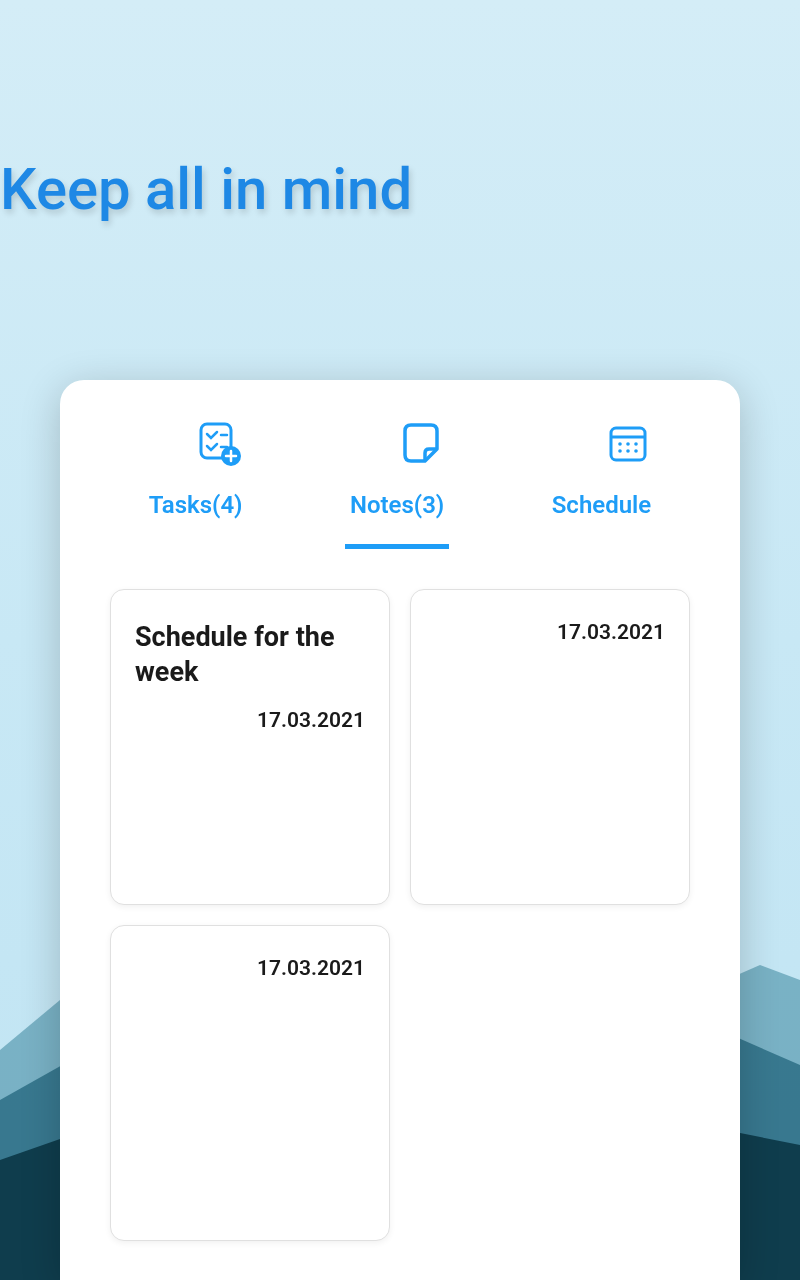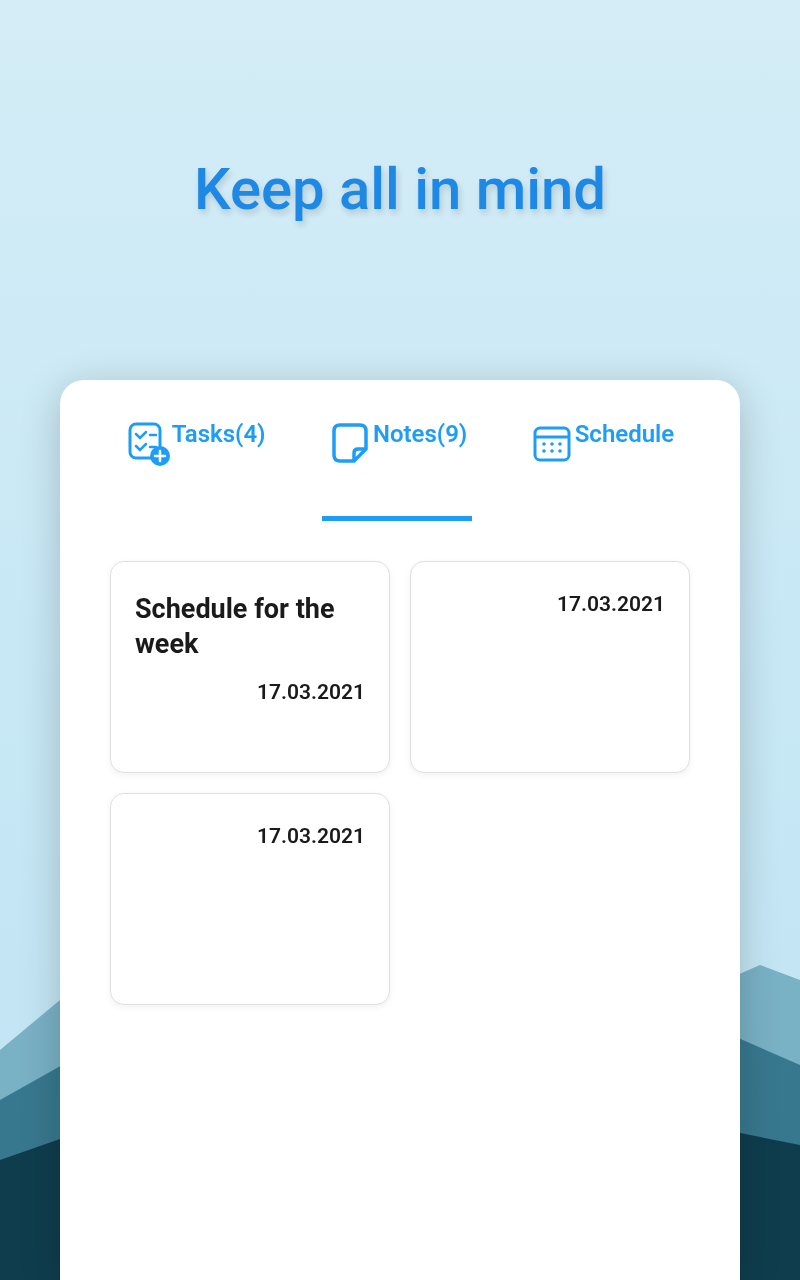--- a/index.html
+++ b/index.html
@@ -27,21 +27,21 @@
       position: absolute;
       bottom: 0;
       width: 100%;
       height: 100%;
     }
     .headline {
       position: absolute;
       top: 155px;
       left: 0;
       width: 100%;
-      text-align: center;
+      text-align: left;
       font-size: 58px;
       font-weight: 500;
       color: #1e88e5;
       text-shadow: 2px 4px 6px rgba(0,0,0,0.15);
     }
     .app-card {
       position: absolute;
       top: 380px;
       left: 60px;
       right: 60px;
@@ -52,22 +52,22 @@
       padding: 40px 35px;
     }
     .tabs {
       display: flex;
       justify-content: space-around;
       align-items: flex-start;
       margin-bottom: 50px;
     }
     .tab {
       display: flex;
-      flex-direction: row;
-      align-items: flex-start;
+      flex-direction: column;
+      align-items: flex-end;
       cursor: pointer;
       position: relative;
       padding-bottom: 20px;
     }
     .tab-icon {
       width: 46px;
       height: 46px;
       display: flex;
       align-items: center;
       justify-content: center;
@@ -91,21 +91,21 @@
       display: grid;
       grid-template-columns: 1fr 1fr;
       gap: 20px;
       padding: 0 15px;
     }
     .note-card {
       background: #ffffff;
       border: 1px solid #e0e0e0;
       border-radius: 14px;
       padding: 30px 24px;
-      height: 212px;
+      height: 316px;
       box-shadow: 0 2px 6px rgba(0,0,0,0.06);
       cursor: pointer;
     }
     .note-title {
       font-size: 27px;
       font-weight: 700;
       color: #1a1a1a;
       margin-bottom: 18px;
       line-height: 1.3;
     }
@@ -148,21 +148,21 @@
       <div class="tab-label">Tasks(4)</div>
     </div>
 
     <div class="tab active">
       <div class="tab-icon">
         <svg width="44" height="44" viewBox="0 0 44 44" fill="none">
           <path d="M 6 10 Q 6 4 12 4 L 32 4 Q 38 4 38 10 L 38 28 L 26 40 L 12 40 Q 6 40 6 34 Z" stroke="#1e9df7" stroke-width="3.5" fill="none" stroke-linejoin="round"></path>
           <path d="M 26 40 L 26 32 Q 26 28 30 28 L 38 28" stroke="#1e9df7" stroke-width="3.5" fill="none" stroke-linejoin="round"></path>
         </svg>
       </div>
-      <div class="tab-label">Notes(9)</div>
+      <div class="tab-label">Notes(3)</div>
     </div>
 
     <div class="tab">
       <div class="tab-icon">
         <svg width="44" height="44" viewBox="0 0 44 44" fill="none">
           <rect x="5" y="7" width="34" height="32" rx="5" stroke="#1e9df7" stroke-width="3" fill="none"></rect>
           <line x1="5" y1="16" x2="39" y2="16" stroke="#1e9df7" stroke-width="3"></line>
           <circle cx="14" cy="23" r="1.8" fill="#1e9df7"></circle>
           <circle cx="22" cy="23" r="1.8" fill="#1e9df7"></circle>
           <circle cx="30" cy="23" r="1.8" fill="#1e9df7"></circle>

